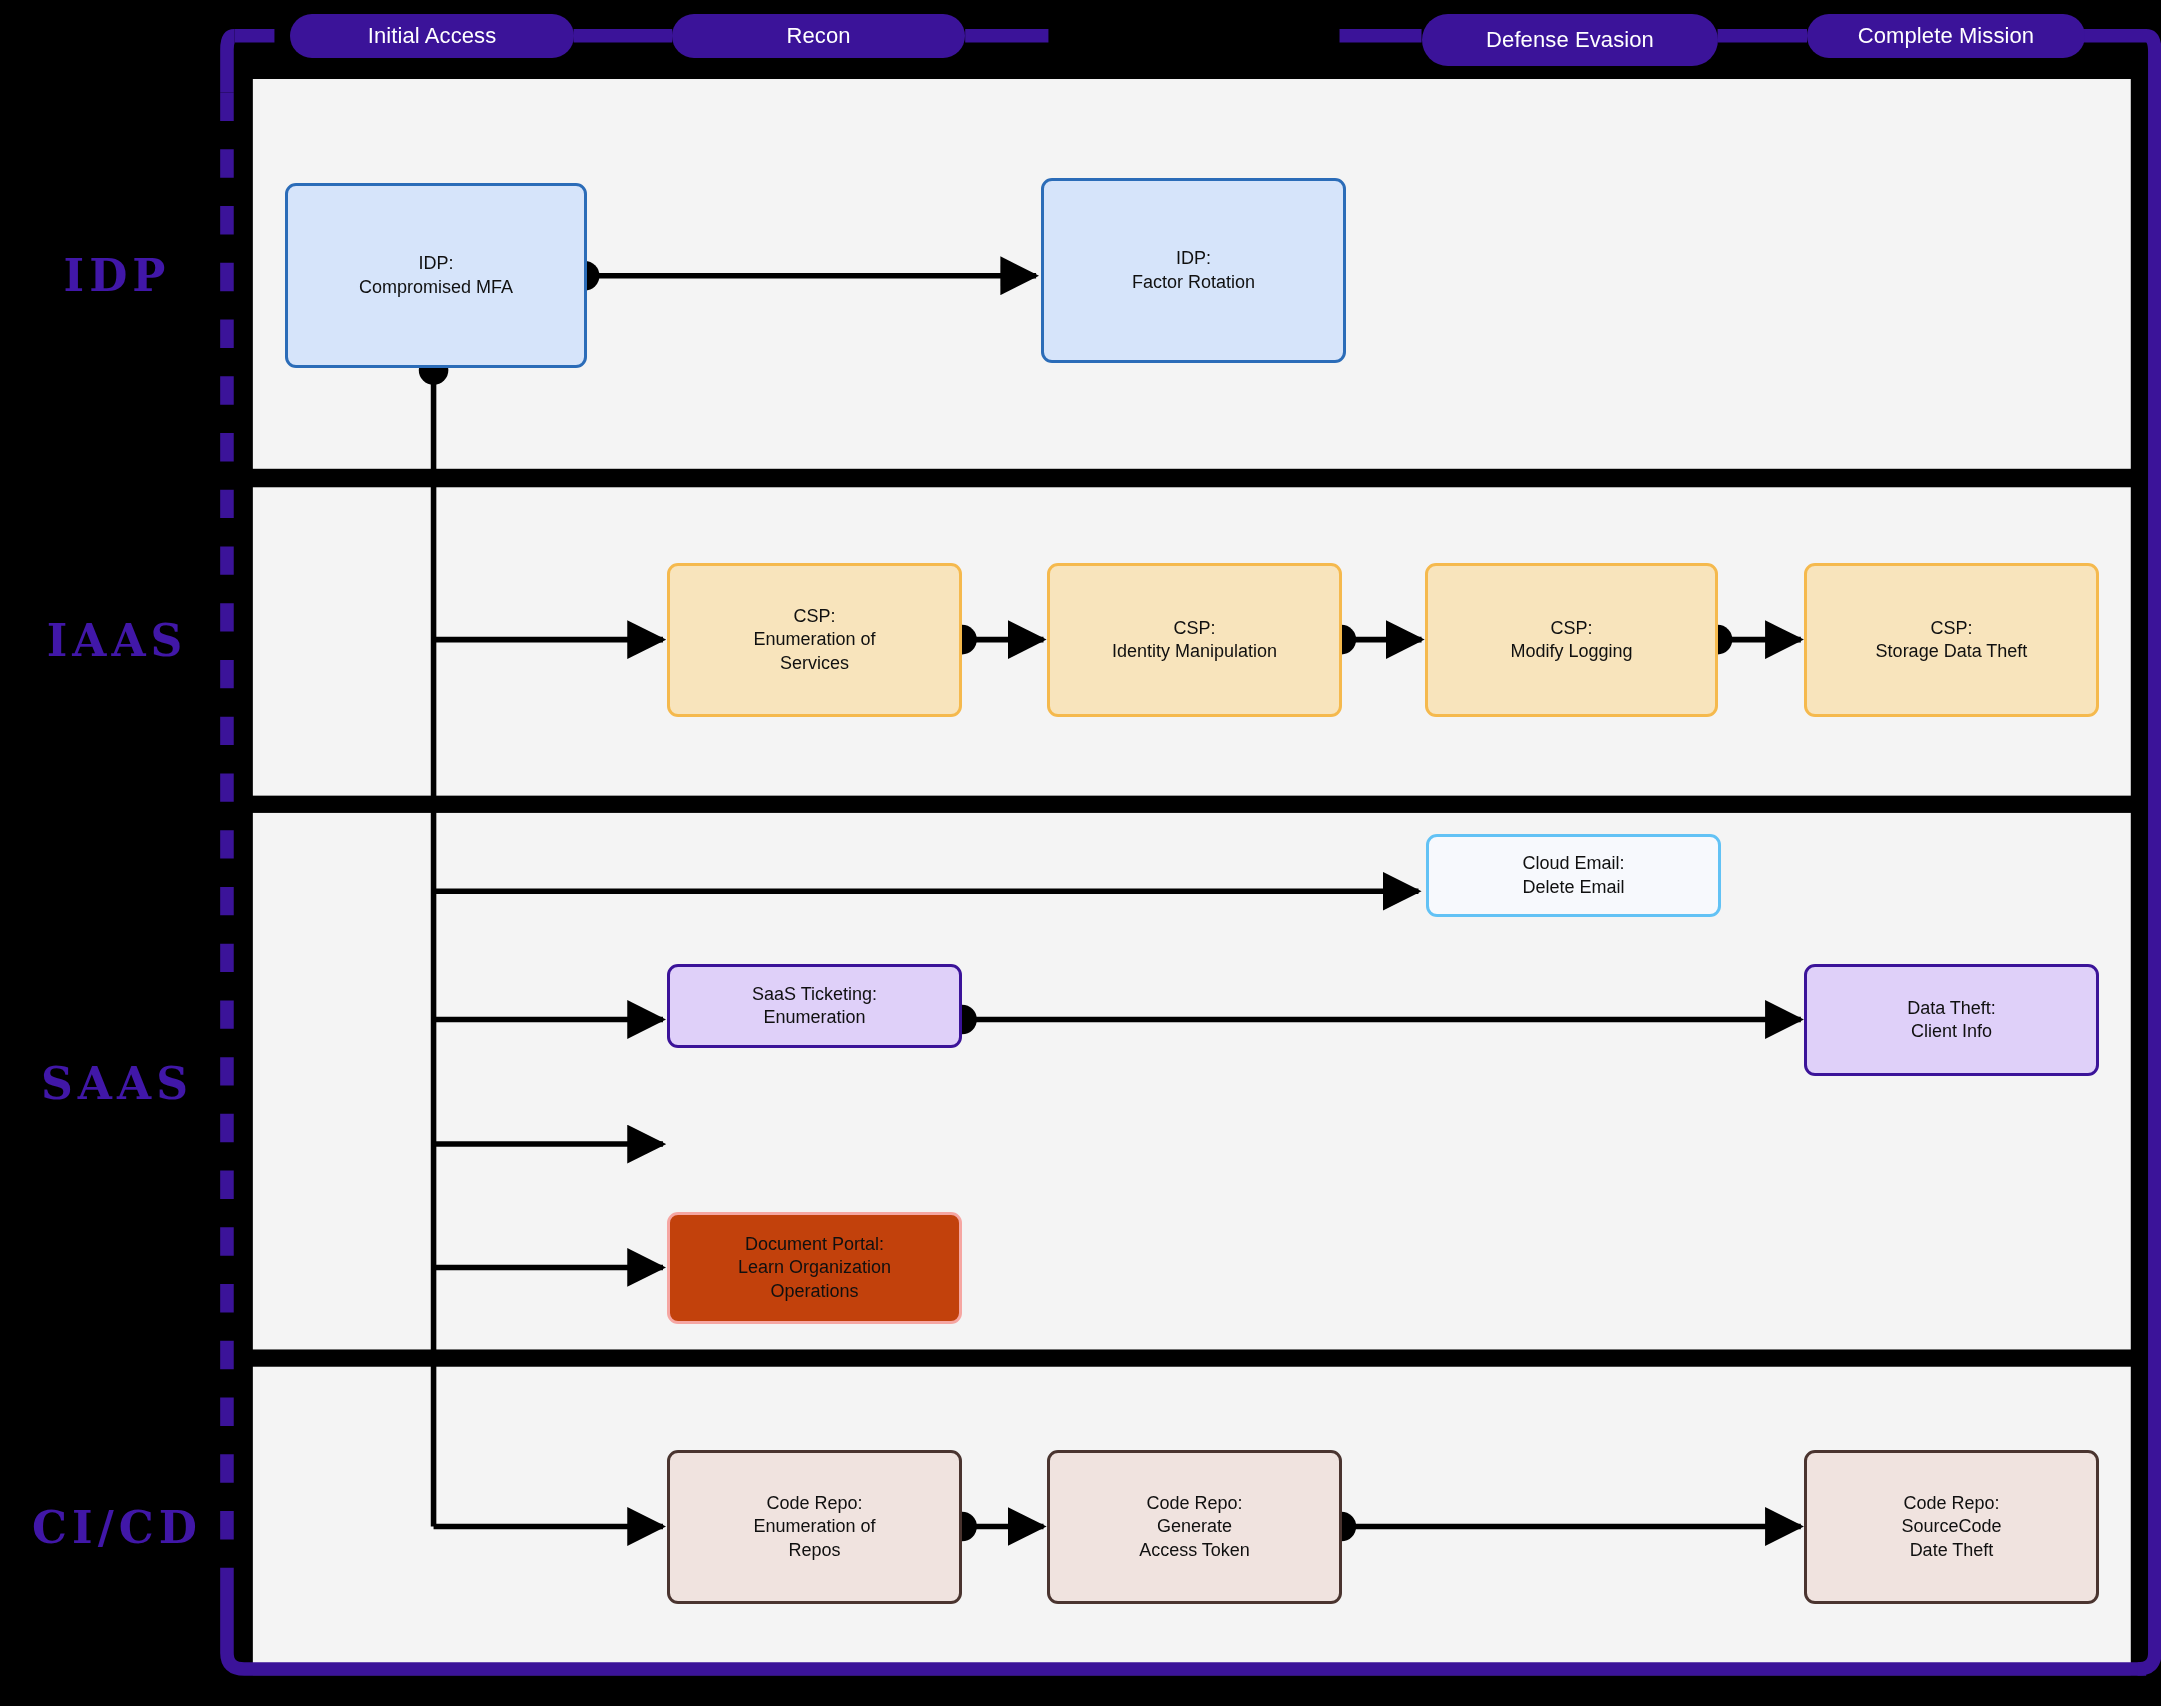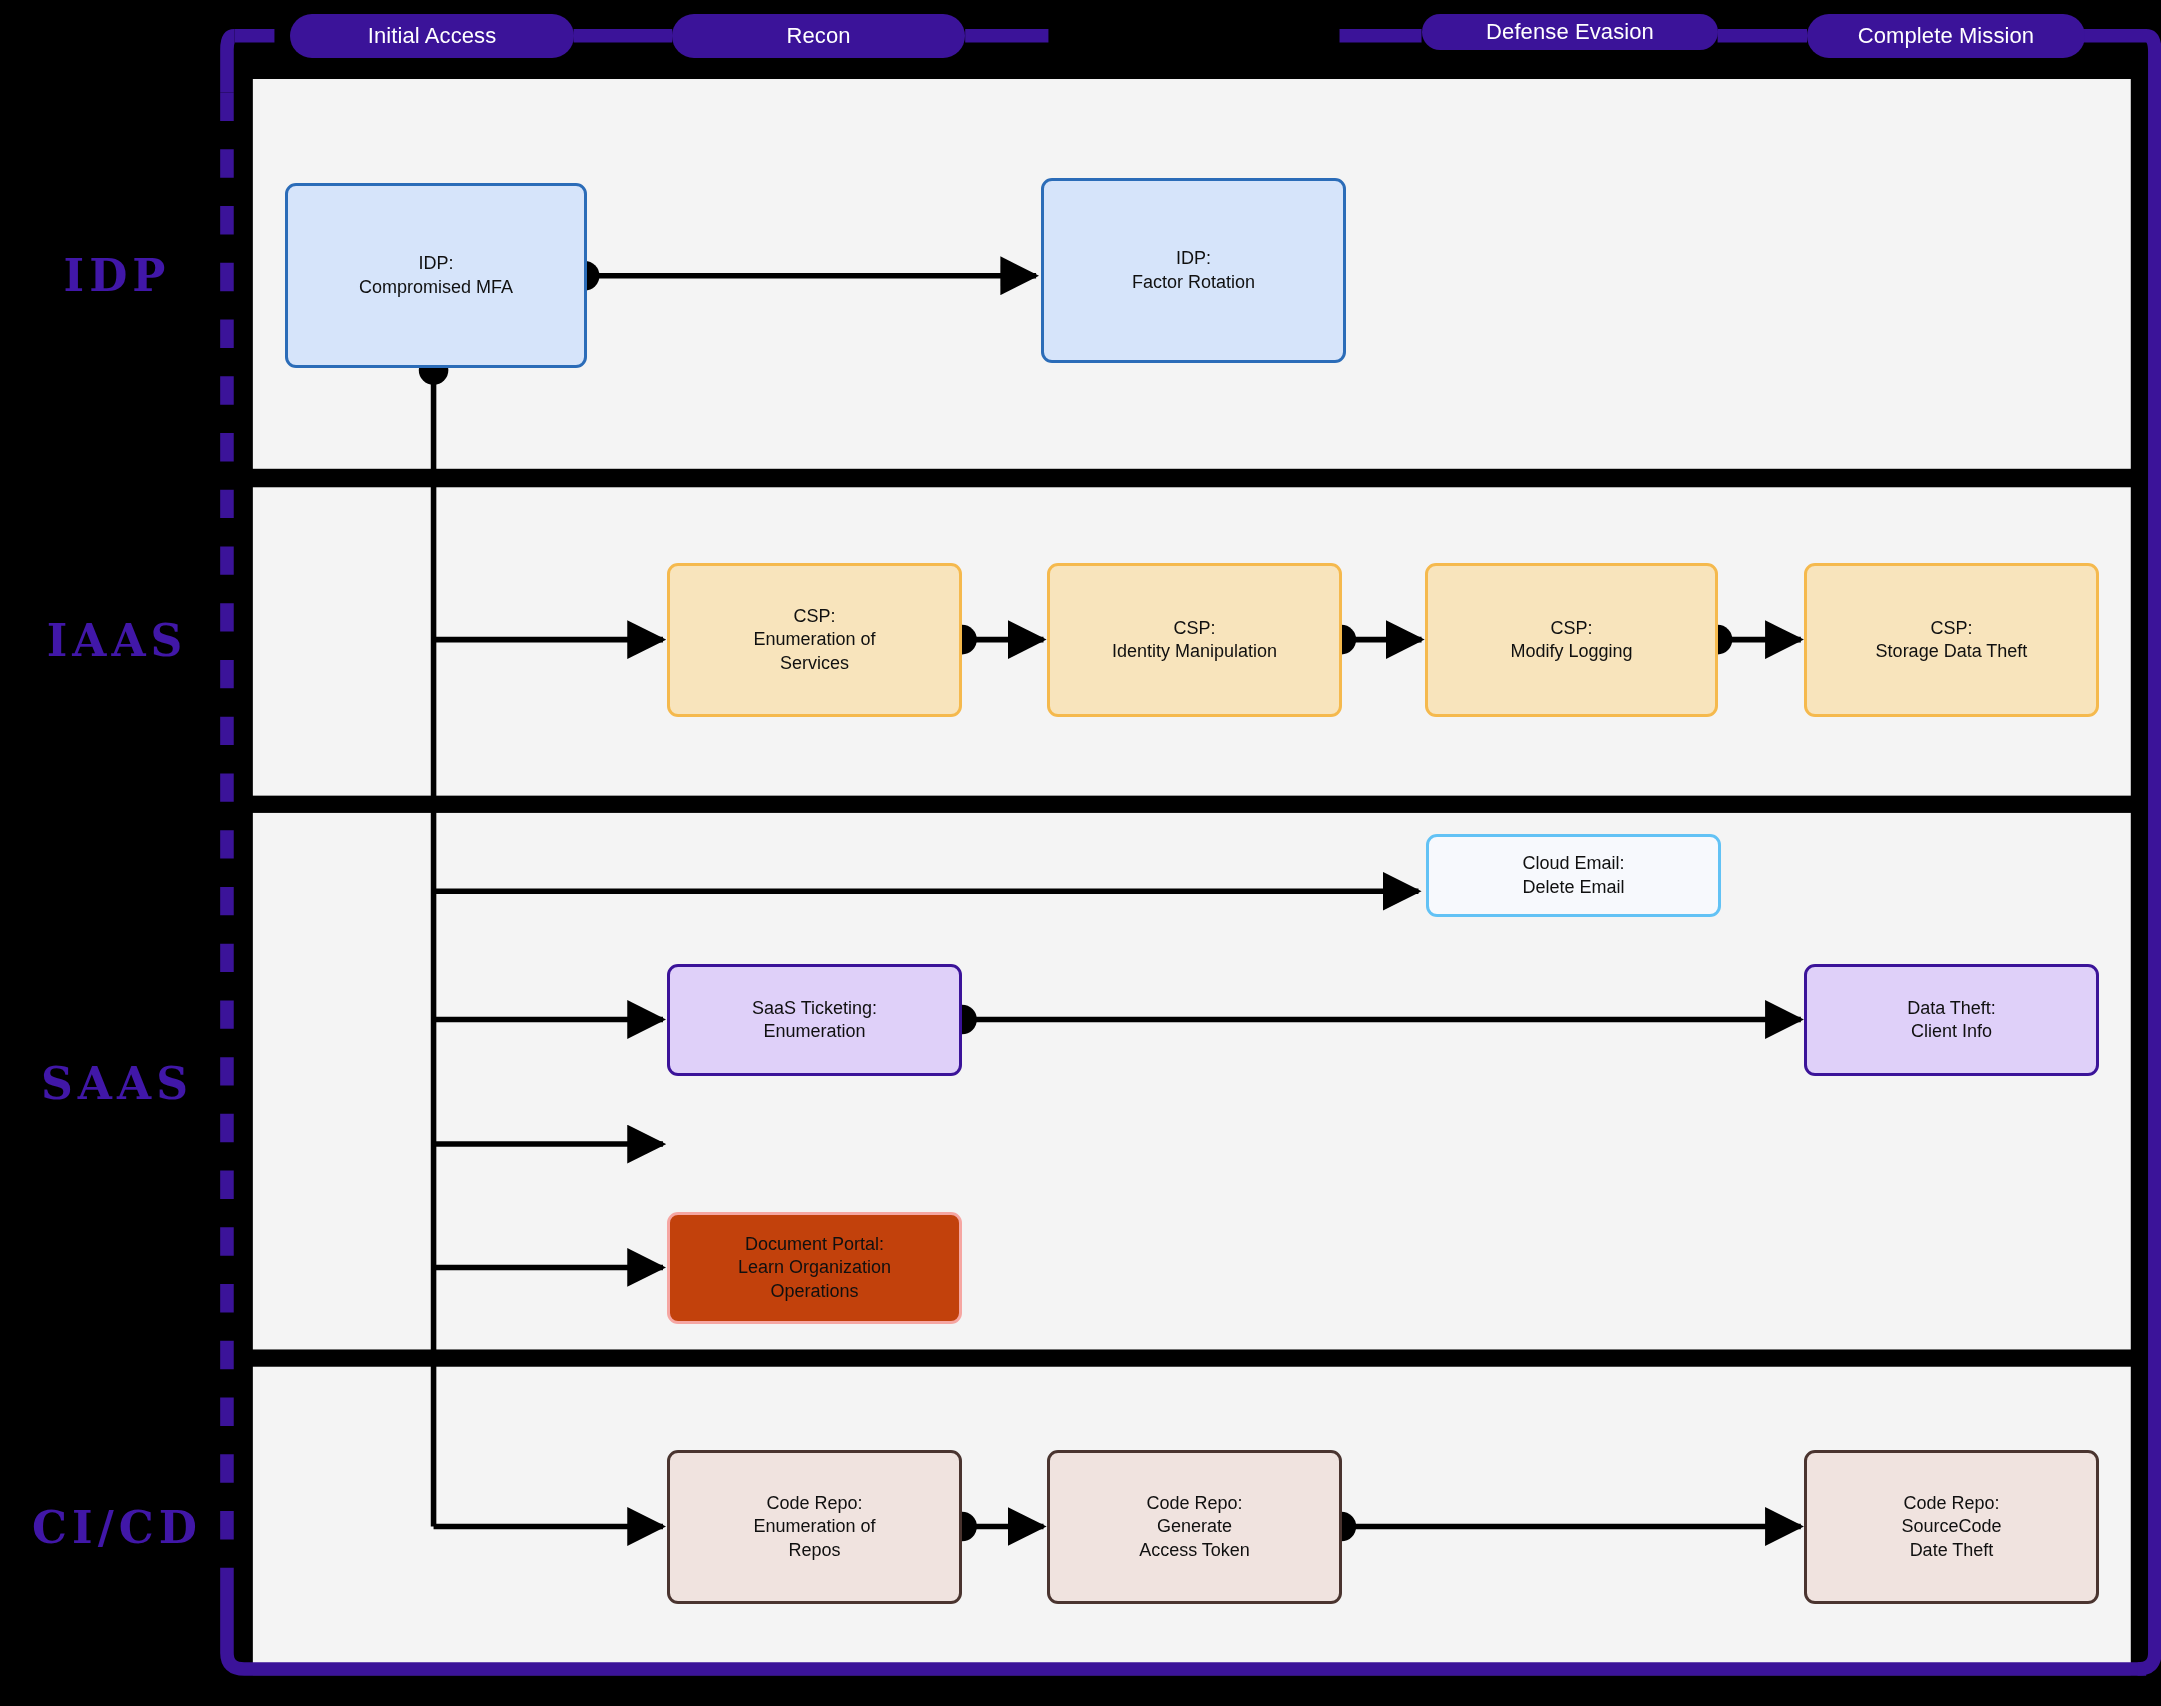--- a/index.html
+++ b/index.html
@@ -127,21 +127,21 @@
     <line x1="1560" y1="2475" x2="1692" y2="2475" stroke="#000" stroke-width="9" marker-end="url(#arrow)"></line>
     <circle cx="2175" cy="2475" r="24" fill="#000"></circle>
     <line x1="2175" y1="2475" x2="2920" y2="2475" stroke="#000" stroke-width="9" marker-end="url(#arrow)"></line>
   </svg>
 
   <div class="phase-pill" style="left:290px;top:13.6px;width:284px;height:44px;">Initial Access</div>
 
   <div class="phase-pill" style="left:672px;top:13.6px;width:293px;height:44px;">Recon</div>
 
 
-  <div class="phase-pill" style="left:1422px;top:13.6px;width:296px;height:36px;">Defense Evasion</div>
+  <div class="phase-pill" style="left:1422px;top:13.6px;width:296px;height:52px;">Defense Evasion</div>
 
   <div class="phase-pill" style="left:1807px;top:13.6px;width:278px;height:44px;">Complete Mission</div>
 
   <div class="lane-label" style="top:275px;">IDP</div>
   <div class="lane-label" style="top:640px;">IAAS</div>
   <div class="lane-label" style="top:1083px;">SAAS</div>
   <div class="lane-label" style="top:1527px;">CI/CD</div>
 
   <div class="node n-idp" style="left:285px;top:183px;width:302px;height:185px;">IDP:
 Compromised MFA</div>
@@ -158,21 +158,21 @@
 
   <div class="node n-csp" style="left:1425px;top:563px;width:293px;height:154px;">CSP:
 Modify Logging</div>
 
   <div class="node n-csp" style="left:1804px;top:563px;width:295px;height:154px;">CSP:
 Storage Data Theft</div>
 
   <div class="node n-email" style="left:1426px;top:834px;width:295px;height:83px;">Cloud Email:
 Delete Email</div>
 
-  <div class="node n-saas" style="left:667px;top:964px;width:295px;height:112px;text-align:center;">SaaS Ticketing:
+  <div class="node n-saas" style="left:667px;top:964px;width:295px;height:84px;text-align:center;">SaaS Ticketing:
 Enumeration</div>
 
   <div class="node n-saas" style="left:1804px;top:964px;width:295px;height:112px;">Data Theft:
 Client Info</div>
 
 
   <div class="node n-doc" style="left:667px;top:1212px;width:295px;height:112px;">Document Portal:
 Learn Organization
 Operations</div>
 

